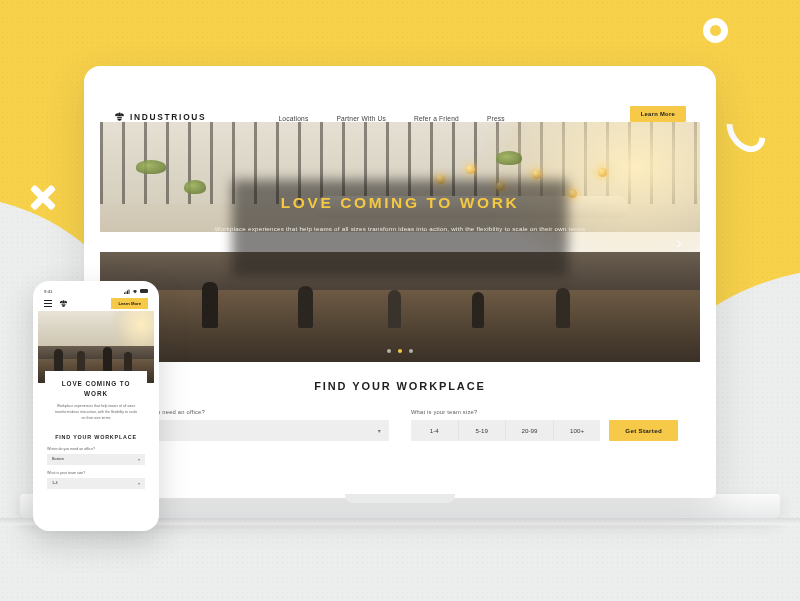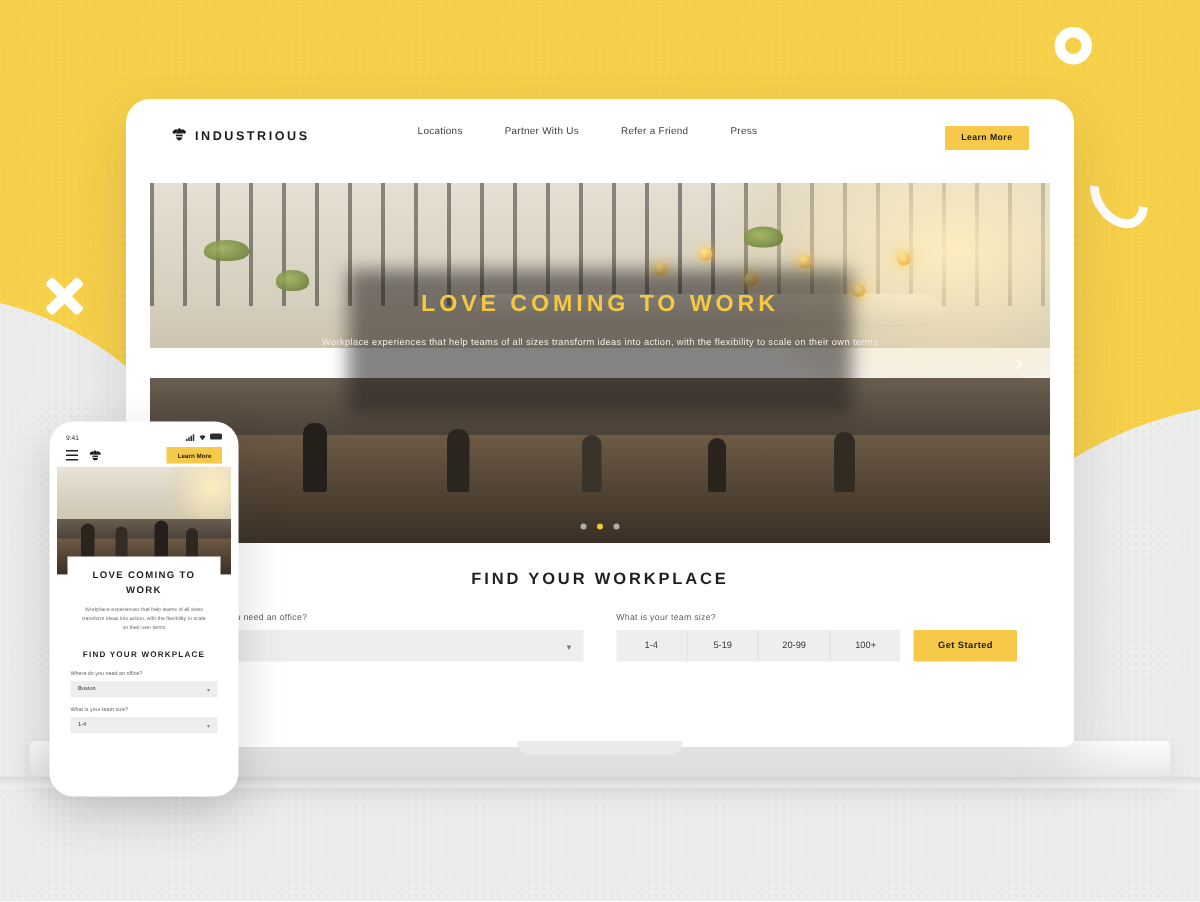--- a/index.html
+++ b/index.html
@@ -83,21 +83,21 @@
     position: absolute; left: 345px; top: 494px; width: 110px; height: 9px;
     background: #e9eaea; border-radius: 0 0 8px 8px; z-index: 11;
   }
   .laptop-foot {
     position: absolute; left: 0px; top: 518px; width: 800px; height: 7px;
     background: linear-gradient(#dadbdc, #f2f2f2); z-index: 9;
   }
 
   
   .nav {
-    height: 38px; display: flex; align-items: flex-start;
+    height: 38px; display: flex; align-items: flex-end;
     padding: 0 14px 0 14px; background: #fff;
   }
   .brand { display: flex; align-items: center; gap: 5px; }
   .bee { width: 11px; height: 11px; flex: 0 0 auto; }
   .brand-name {
     font-size: 8.4px; letter-spacing: 1.7px; font-weight: 700; color: #1b1b1b;
   }
   .nav-links { display: flex; gap: 28px; margin-left: 72px; }
   .nav-link { font-size: 6.6px; color: #3e3e3e; letter-spacing: .2px; }
   .nav-cta {

